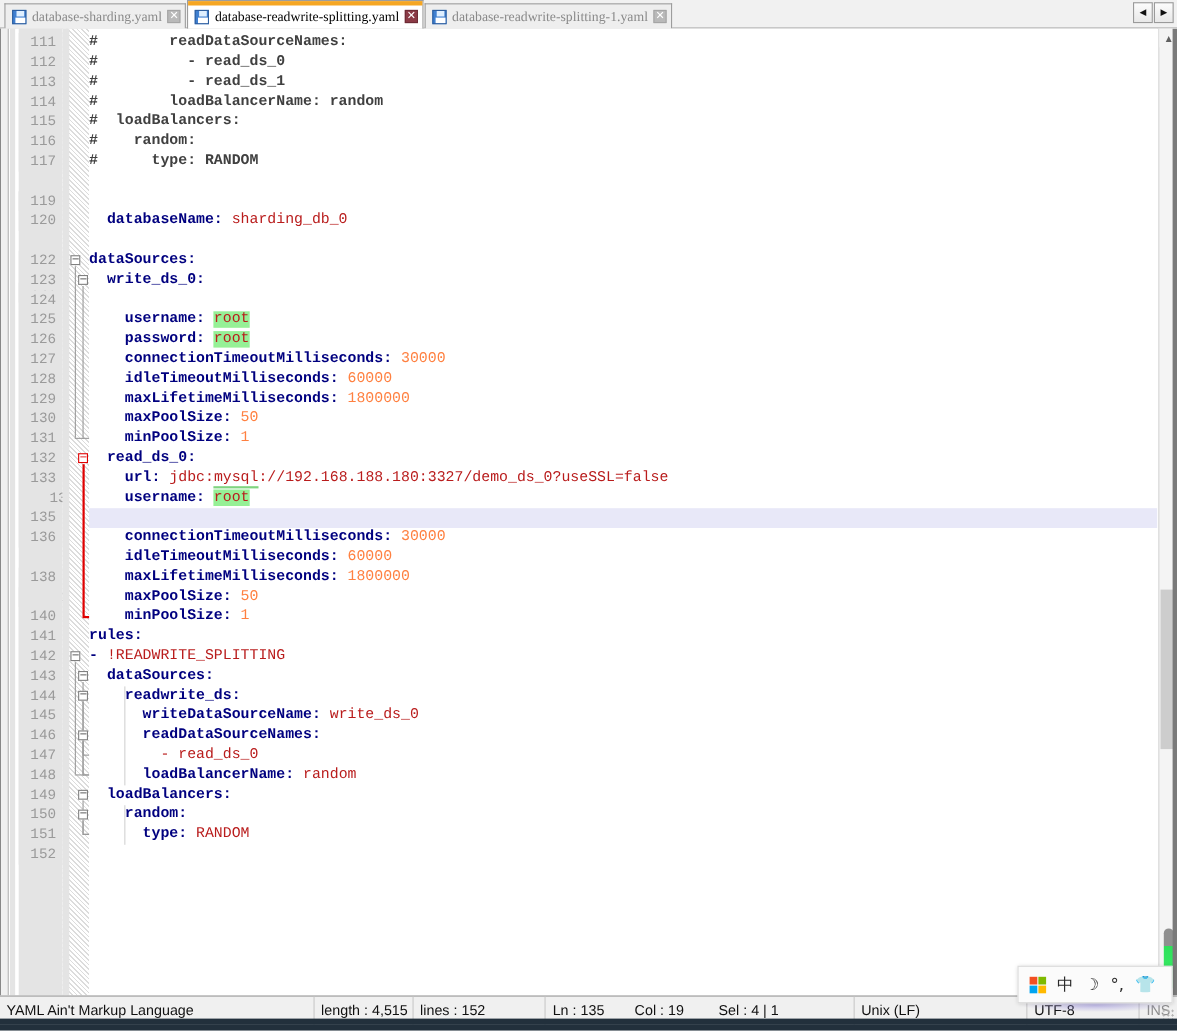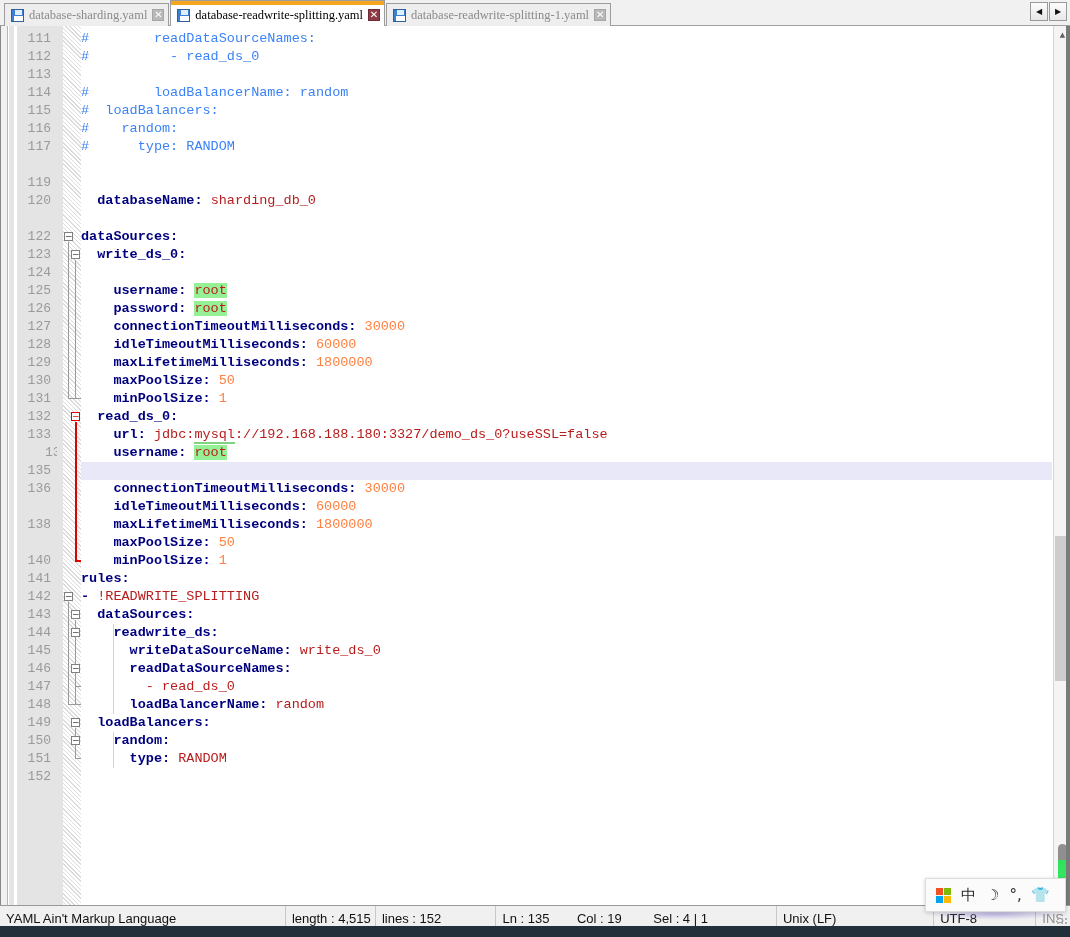--- a/index.html
+++ b/index.html
@@ -172,21 +172,21 @@
   .curline-hl {
     position: absolute; left: 80px; right: 18px;
     height: 18px;
     background: #e8e8f8;
   }
 
   
   .k   { color: #00007f; font-weight: bold; }   
   .num { color: #ff8040; }                       
   .v   { color: #b91c1c; }                       
-  .cm  { color: #3b82f6; font-weight: normal; }    
+  .cm  { color: #404040; font-weight: bold; }    
   .hl  { background: #96f096; }                  
   .uurl{ border-bottom: 2px solid #7fd47f; }
 
   
   .foldbox {
     position: absolute;
     width: 9px; height: 9px;
     border: 1px solid #808080;
     background: #ffffff;
     color: #404040;
@@ -421,20 +421,21 @@
         <div class="foldbox" style="left: 14px; top: 692px;">−</div>
         <div class="foldline" style="left: 18px; top: 702px; height: 30px;"></div>
         <div class="foldtick" style="left: 18px; top: 732px; width: 8px;"></div>
         <div class="foldbox" style="left: 14px; top: 710px;">−</div>
         <div class="foldline" style="left: 18px; top: 720px; height: 12px;"></div>
         <div class="foldtick" style="left: 18px; top: 732px; width: 8px;"></div>
       </div>
     <div id="codearea">
         <div class="row" style="top: 4px;"><span class="cm">#        readDataSourceNames:</span></div>
         <div class="row" style="top: 22px;"><span class="cm">#          - read_ds_0</span></div>
+        <div class="row" style="top: 40px;"><span class="cm">#          - read_ds_1</span></div>
         <div class="row" style="top: 58px;"><span class="cm">#        loadBalancerName: random</span></div>
         <div class="row" style="top: 76px;"><span class="cm">#  loadBalancers:</span></div>
         <div class="row" style="top: 94px;"><span class="cm">#    random:</span></div>
         <div class="row" style="top: 112px;"><span class="cm">#      type: RANDOM</span></div>
         <div class="row" style="top: 130px;"></div>
         <div class="row" style="top: 148px;"></div>
         <div class="row" style="top: 166px;"><span class="k">  databaseName</span><span class="k">: </span><span class="v">sharding_db_0</span></div>
         <div class="row" style="top: 184px;"></div>
         <div class="row" style="top: 202px;"><span class="k">dataSources:</span></div>
         <div class="row" style="top: 220px;"><span class="k">  write_ds_0:</span></div>

